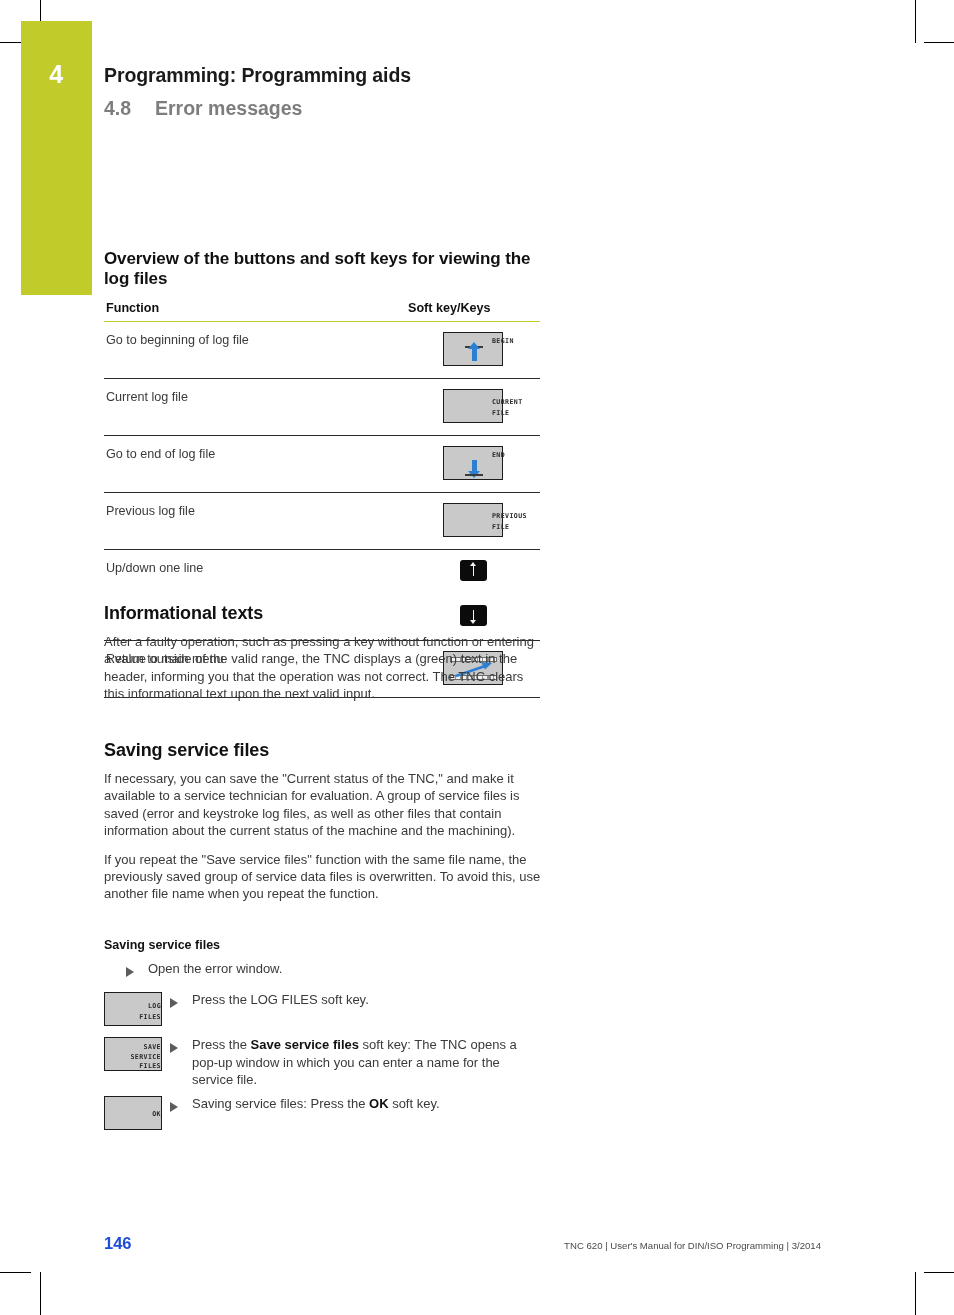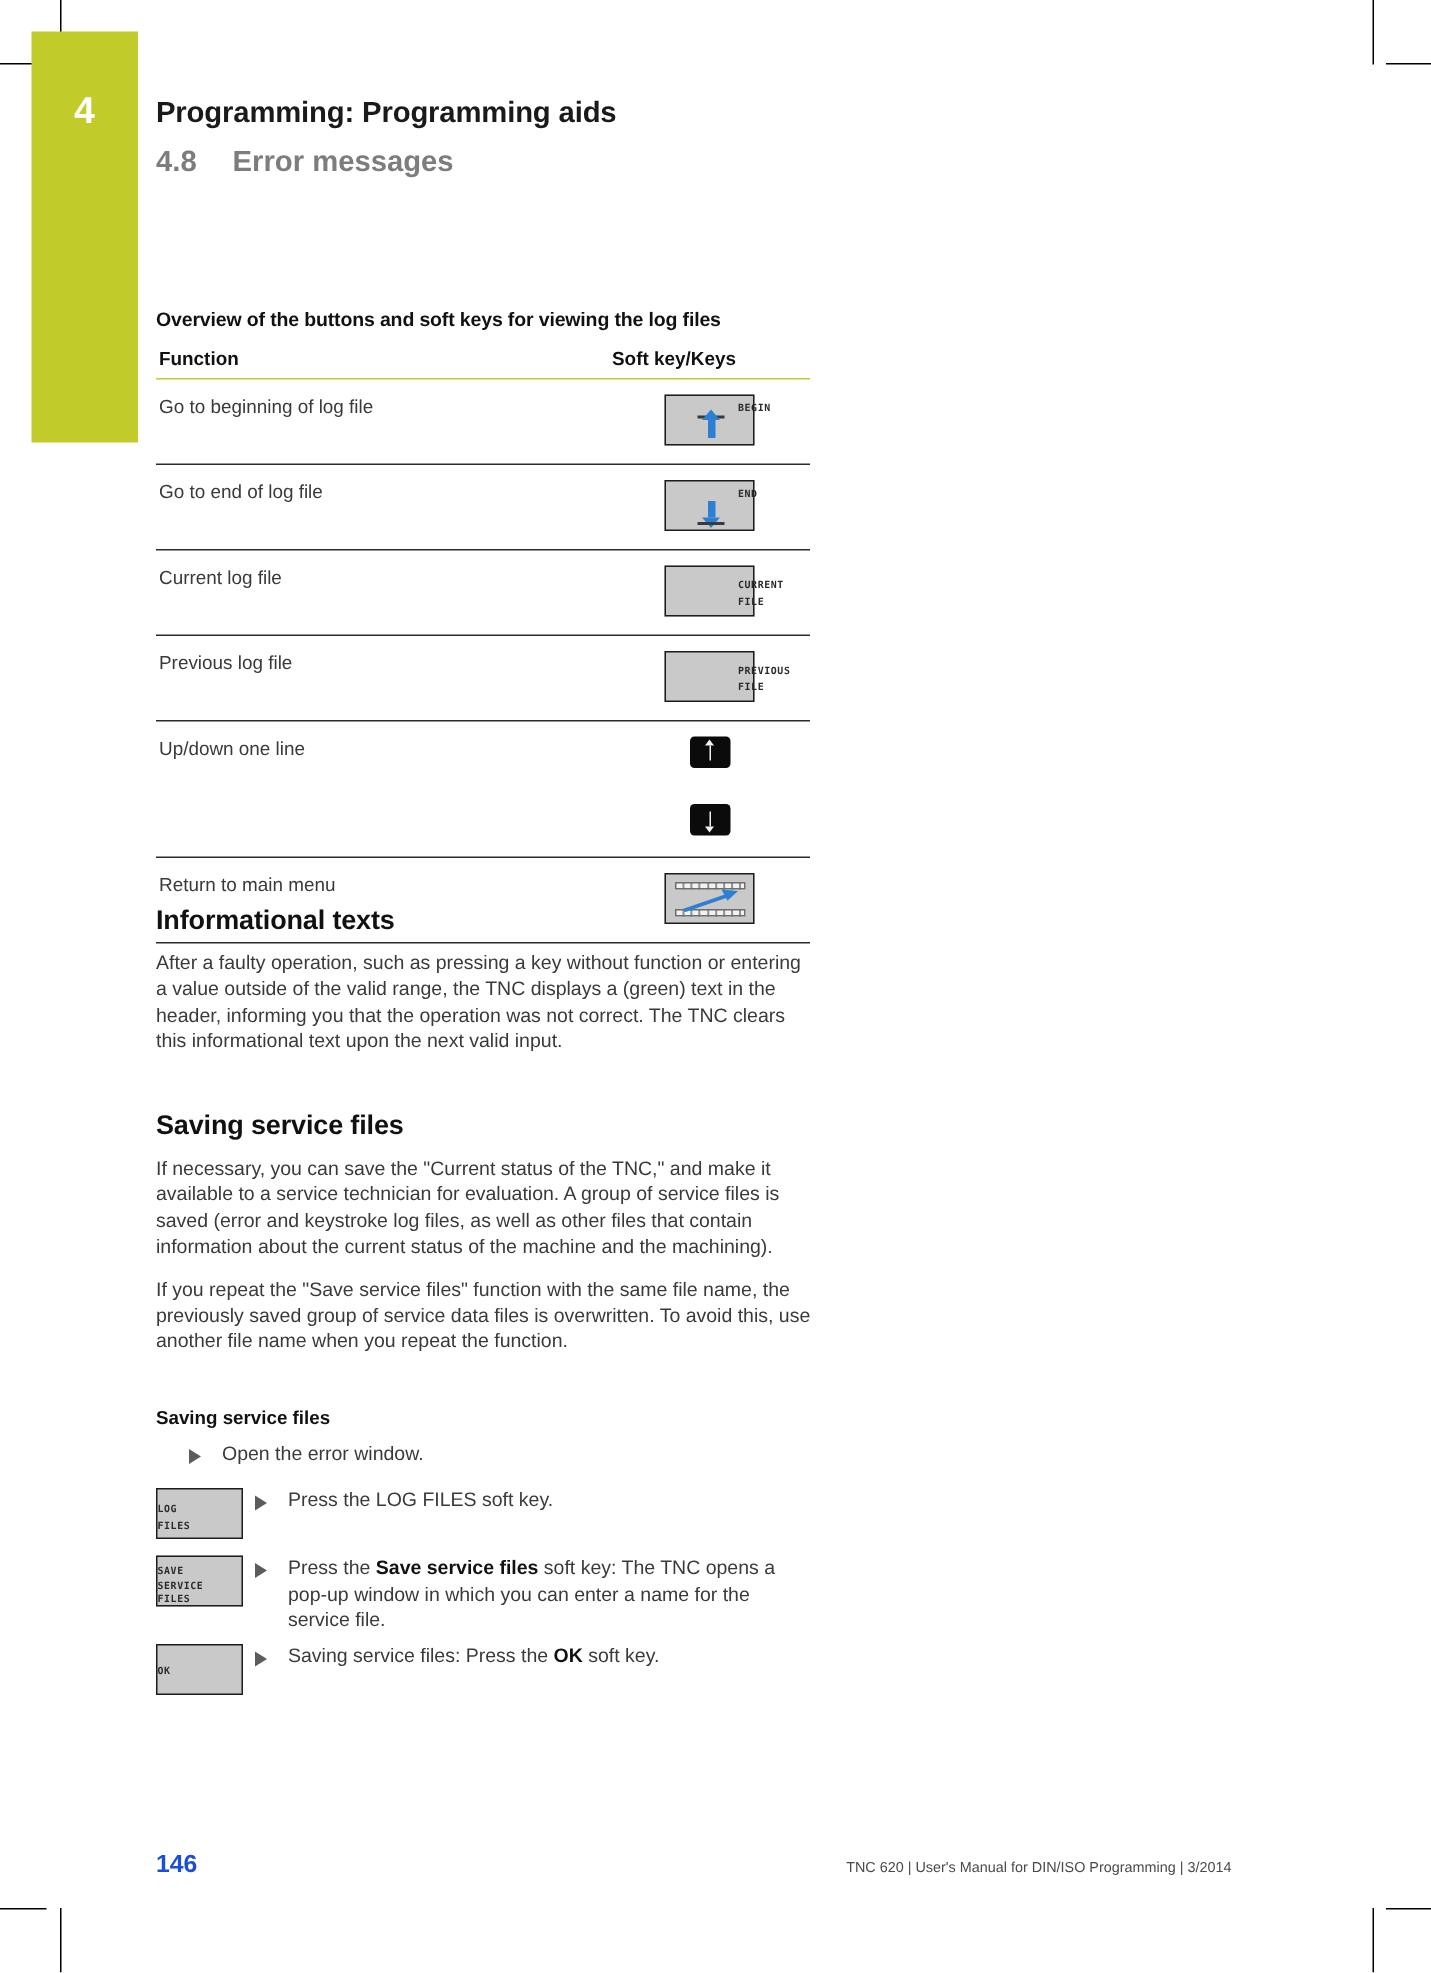--- a/index.html
+++ b/index.html
@@ -76,25 +76,26 @@
   .head-section .num { width: 51px; flex: none; }
 
   
   .table-block {
     position: absolute;
     left: 104px;
     top: 205px;
     width: 436px;
   }
   .table-caption {
-    font-size: 13px;
+    font-size: 17px;
     font-weight: bold;
     color: #111;
     letter-spacing: -0.1px;
     margin-bottom: 12px;
+    margin-top: 44px;
   }
   table.softkeys {
     width: 436px;
     border-collapse: collapse;
     table-layout: fixed;
   }
   table.softkeys col.c-fn   { width: 302px; }
   table.softkeys col.c-key  { width: 134px; }
   table.softkeys th {
     text-align: left;
@@ -319,21 +320,21 @@
     width: 58px;
     height: 34px;
     background: #c9c9c9;
     border: 1.4px solid #1c1c1c;
     box-sizing: border-box;
     font-family: "DejaVu Sans Mono", monospace;
     font-size: 6.6px;
     font-weight: bold;
     color: #2a2a2a;
     letter-spacing: 0.4px;
-    text-align: left;
+    text-align: right;
     white-space: pre-line;
   }
   .sk-lg.n2 { padding-top: 8px; line-height: 11px; }
   .sk-lg.n3 { padding-top: 5px; line-height: 9.5px; }
   .sk-lg.n1 { padding-top: 13px; line-height: 9px; }
 
   
   .page-number {
     position: absolute;
     left: 104px;
@@ -394,36 +395,36 @@
         <td class="keycell">
           <span class="sk sk-begin">
             <span class="lbl">BEGIN</span>
             <span class="rule"></span>
             <span class="arrow-up"></span>
           </span>
         </td>
       </tr>
 
       <tr>
+        <td>Current log file</td>
+        <td class="keycell">
+          <span class="sk two">
+            <span class="lbl">CURRENT
+FILE</span>
+          </span>
+        </td>
+      </tr>
+
+      <tr>
         <td>Go to end of log file</td>
         <td class="keycell">
           <span class="sk sk-end">
             <span class="lbl">END</span>
             <span class="arrow-dn"></span>
             <span class="rule"></span>
-          </span>
-        </td>
-      </tr>
-
-      <tr>
-        <td>Current log file</td>
-        <td class="keycell">
-          <span class="sk two">
-            <span class="lbl">CURRENT
-FILE</span>
           </span>
         </td>
       </tr>
 
       <tr>
         <td>Previous log file</td>
         <td class="keycell">
           <span class="sk two">
             <span class="lbl">PREVIOUS
 FILE</span>

